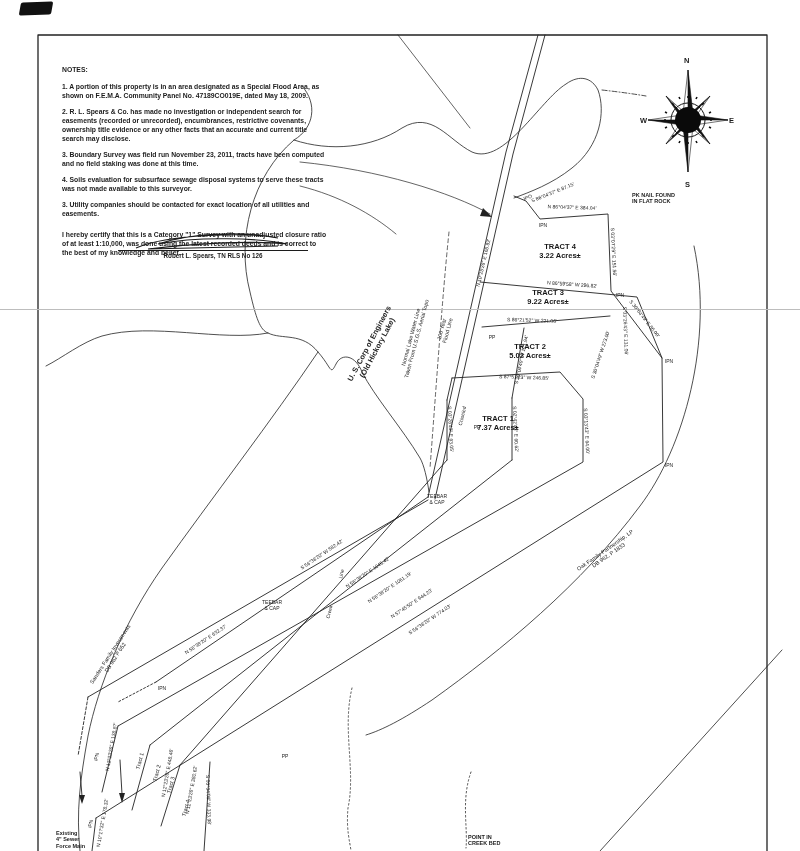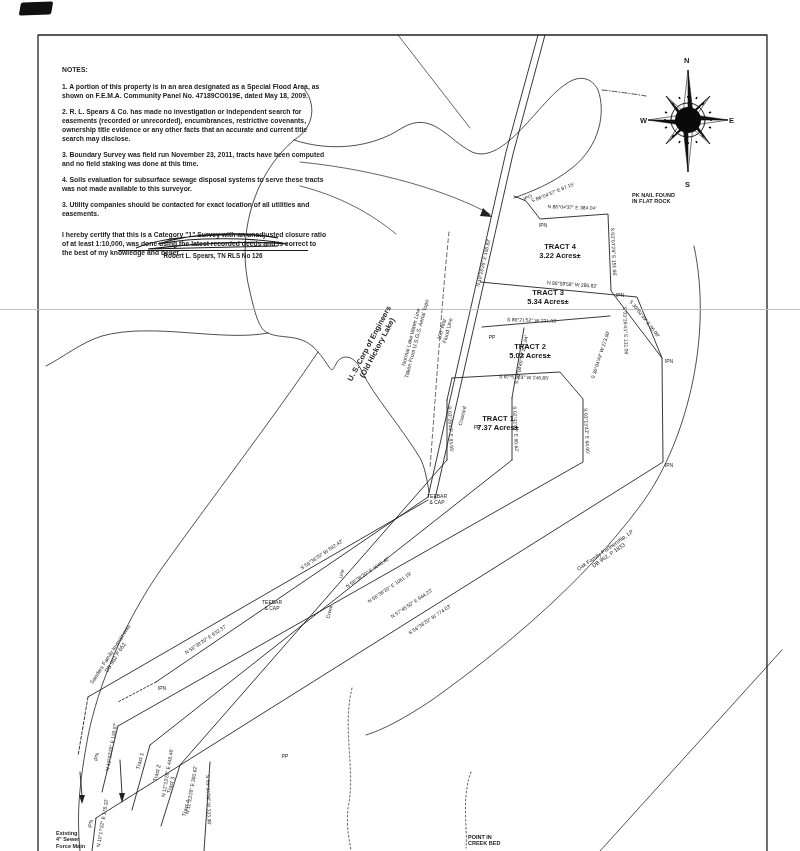--- a/index.html
+++ b/index.html
@@ -147,21 +147,21 @@
     <span class="pt w">W</span>
   </div>
 
   <div id="tract-layer">
       <div class="tract-label" style="left: 560px; top: 251px; font-size: 7.5px; transform: translate(-50%, -50%);">
         <div>TRACT 4</div>
         <div class="ac">3.22 Acres±</div>
       </div>
       <div class="tract-label" style="left: 548px; top: 297px; font-size: 7.5px; transform: translate(-50%, -50%);">
         <div>TRACT 3</div>
-        <div class="ac">5.34 Acres±</div>
+        <div class="ac">9.22 Acres±</div>
       </div>
       <div class="tract-label" style="left: 530px; top: 351px; font-size: 7.5px; transform: translate(-50%, -50%);">
         <div>TRACT 2</div>
         <div class="ac">5.02 Acres±</div>
       </div>
       <div class="tract-label" style="left: 498px; top: 423px; font-size: 7.5px; transform: translate(-50%, -50%);">
         <div>TRACT 1</div>
         <div class="ac">7.37 Acres±</div>
       </div>
     </div>

